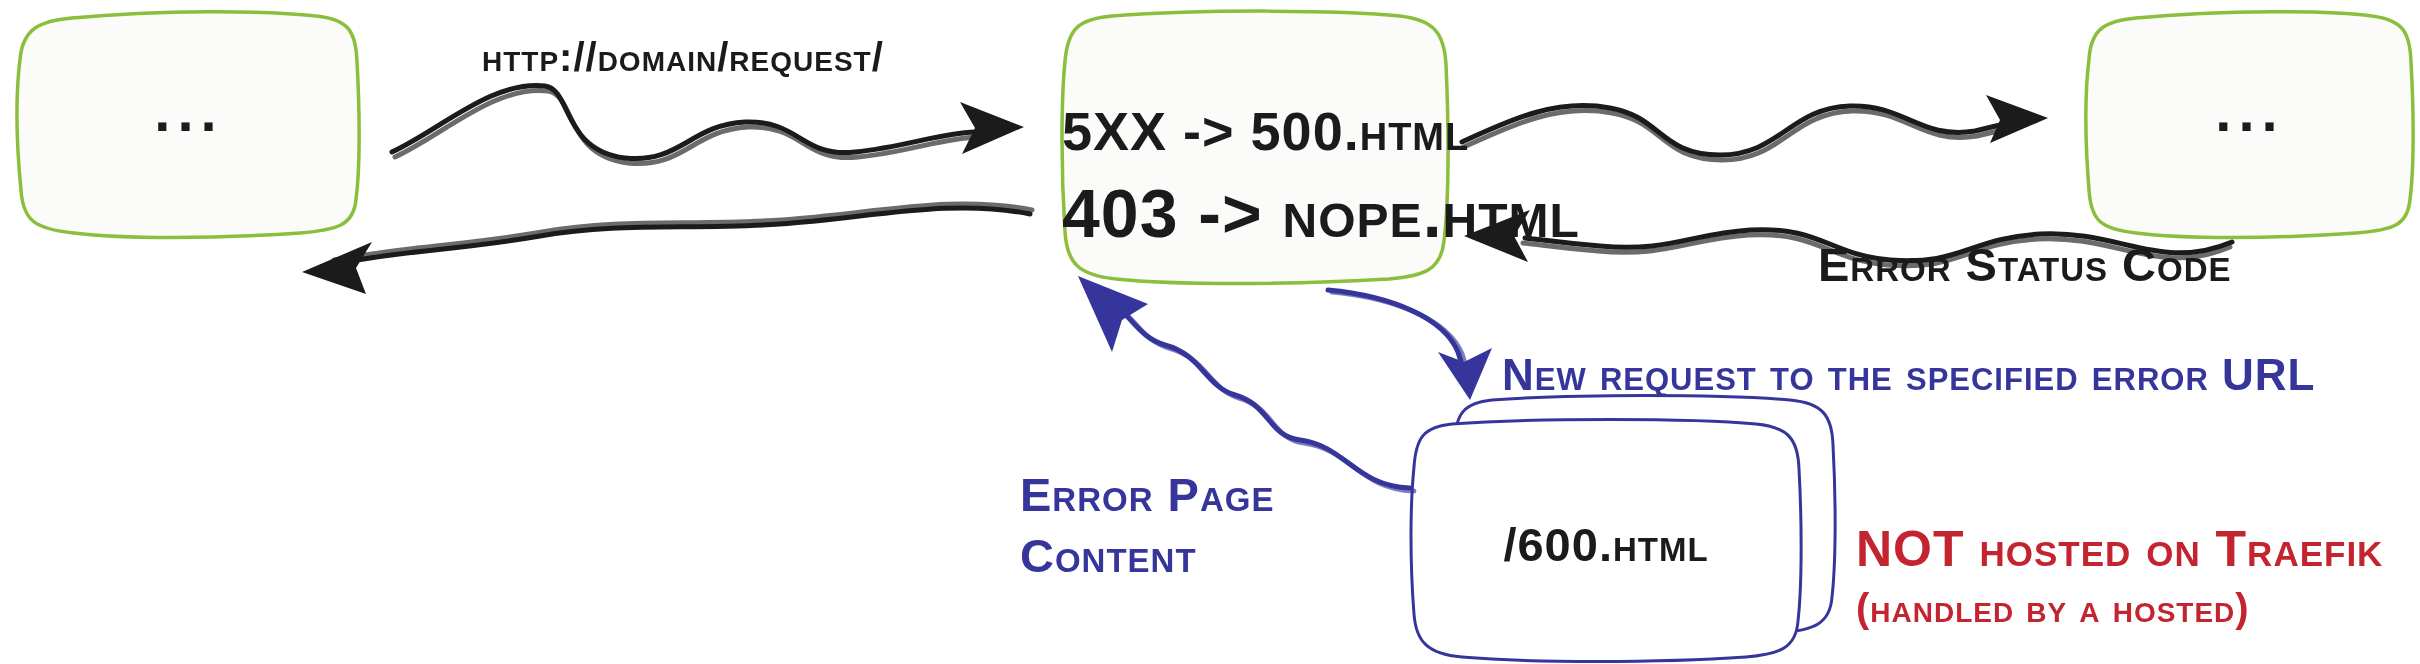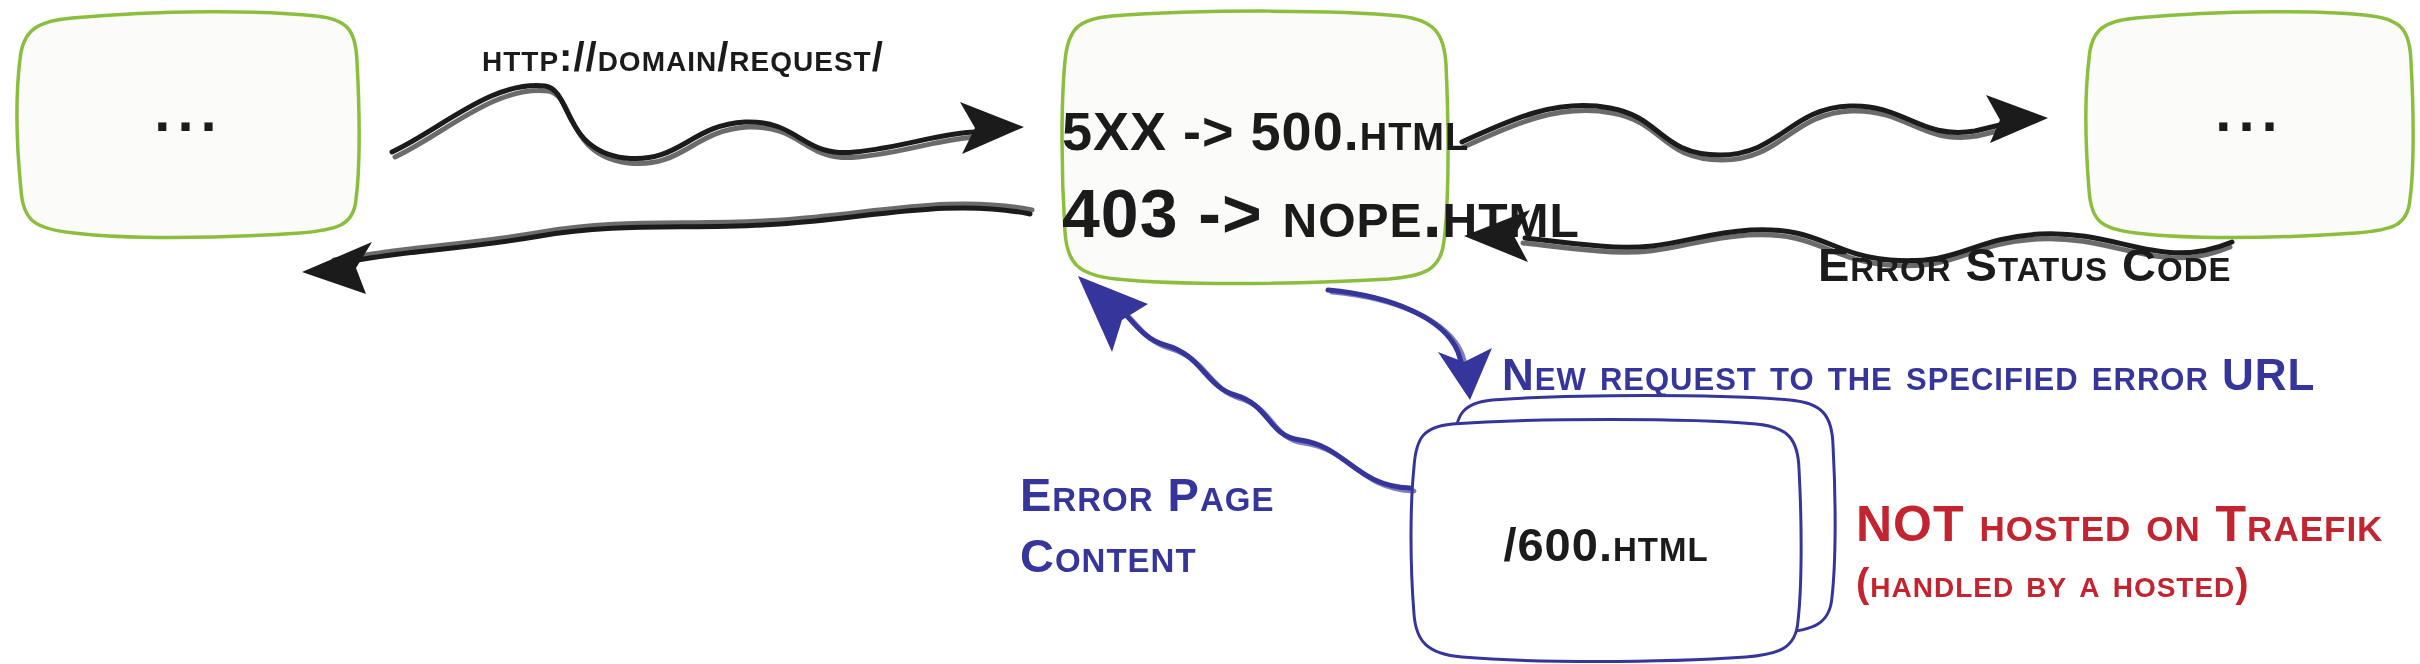--- a/index.html
+++ b/index.html
@@ -6,21 +6,21 @@
   .stage{
     position:relative;width:2420px;height:664px;background:#ffffff;
     font-family:"Liberation Sans",sans-serif;overflow:hidden;
   }
   .layer{position:absolute;inset:0;}
   .label{
     position:absolute;font-variant:small-caps;font-weight:700;
     color:var(--ink,#1b1b1b);letter-spacing:1px;white-space:nowrap;line-height:1.15;
   }
   .label.blue{color:var(--blue,#35359b);}
-  .label.red{color:var(--red,#c3242f);}
+  .label.red{color:var(--red,#c3242f);margin-top:25px;}
   .center{text-align:center;}
   .dots{display:flex;align-items:center;justify-content:center;}
   .dots span{transform:translateY(-14px);letter-spacing:7px;}
   
   .stroke{fill:none;stroke:var(--ink,#1b1b1b);stroke-linecap:round;stroke-linejoin:round;}
   .main{stroke-width:5;}
   .ghost{stroke-width:2.2;opacity:.65;}
   .head{fill:var(--ink,#1b1b1b);stroke:none;}
   .bluedraw .stroke{stroke:var(--blue,#35359b);}
   .bluedraw .head{fill:var(--blue,#35359b);}

